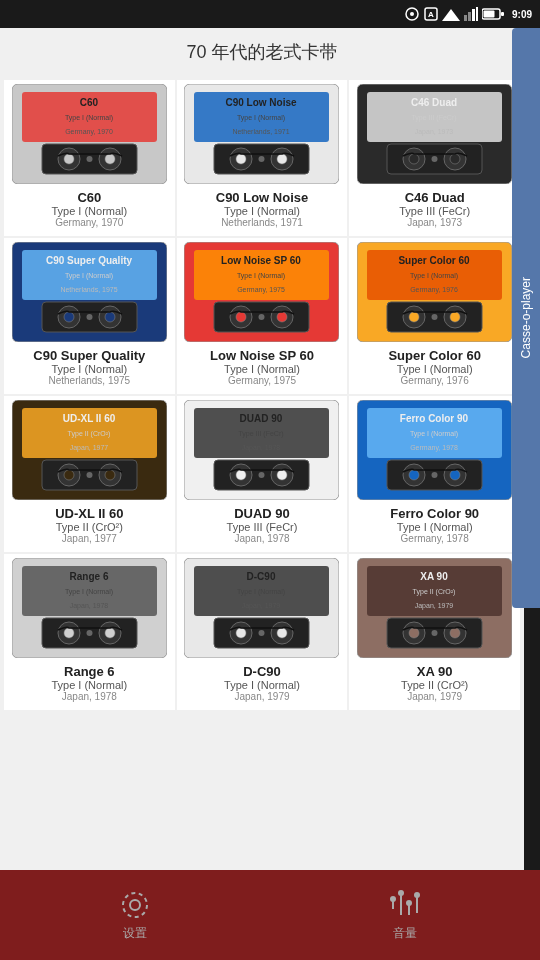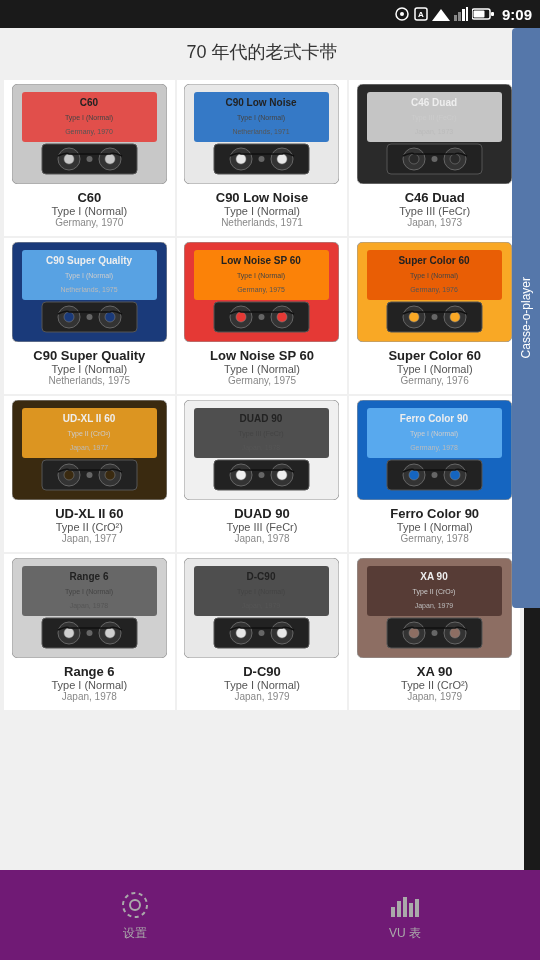--- a/index.html
+++ b/index.html
@@ -21,21 +21,21 @@
       padding: 2px 8px;
       height: 28px;
     }
     .status-icons {
       display: flex;
       align-items: center;
       gap: 4px;
     }
     .status-time {
       color: white;
-      font-size: 15px;
+      font-size: 10px;
       font-weight: bold;
       margin-left: 4px;
     }
 
     
     .side-tab {
       position: absolute;
       right: 0;
       top: 28px;
       width: 28px;
@@ -146,21 +146,21 @@
       cursor: pointer;
     }
 
     
     .bottom-nav {
       position: absolute;
       bottom: 0;
       left: 0;
       right: 0;
       height: 90px;
-      background: #701a75;
+      background: #7f1d1d;
       display: flex;
       align-items: center;
     }
     .nav-item {
       flex: 1;
       display: flex;
       flex-direction: column;
       align-items: center;
       justify-content: center;
       gap: 4px;
@@ -571,21 +571,24 @@
 <div class="bottom-nav">
   <div class="nav-item">
     <svg width="32" height="32" viewBox="0 0 32 32">
       <circle cx="16" cy="16" r="5" stroke="#aaa" stroke-width="2" fill="none"></circle>
       <circle cx="16" cy="16" r="12" stroke="#aaa" stroke-width="2" fill="none" stroke-dasharray="4 3.5"></circle>
     </svg>
     <span class="nav-label">设置</span>
   </div>
   <div class="nav-item">
     <svg width="32" height="32" viewBox="0 0 32 32">
-      <rect x="2" y="18" width="4" height="10" fill="#aaa"></rect>
-      <rect x="8" y="12" width="4" height="16" fill="#aaa"></rect>
-      <rect x="14" y="8" width="4" height="20" fill="#aaa"></rect>
-      <rect x="20" y="14" width="4" height="14" fill="#aaa"></rect>
-      <rect x="26" y="10" width="4" height="18" fill="#aaa"></rect>
-    </svg>
-    <span class="nav-label">VU 表</span>
+      <line x1="4" y1="12" x2="4" y2="20" stroke="#aaa" stroke-width="2"></line>
+      <circle cx="4" cy="10" r="3" fill="#aaa"></circle>
+      <line x1="12" y1="6" x2="12" y2="26" stroke="#aaa" stroke-width="2"></line>
+      <circle cx="12" cy="4" r="3" fill="#aaa"></circle>
+      <line x1="20" y1="16" x2="20" y2="26" stroke="#aaa" stroke-width="2"></line>
+      <circle cx="20" cy="14" r="3" fill="#aaa"></circle>
+      <line x1="28" y1="8" x2="28" y2="24" stroke="#aaa" stroke-width="2"></line>
+      <circle cx="28" cy="6" r="3" fill="#aaa"></circle>
+    </svg>
+    <span class="nav-label">音量</span>
   </div>
 </div>
 
 </body></html>

